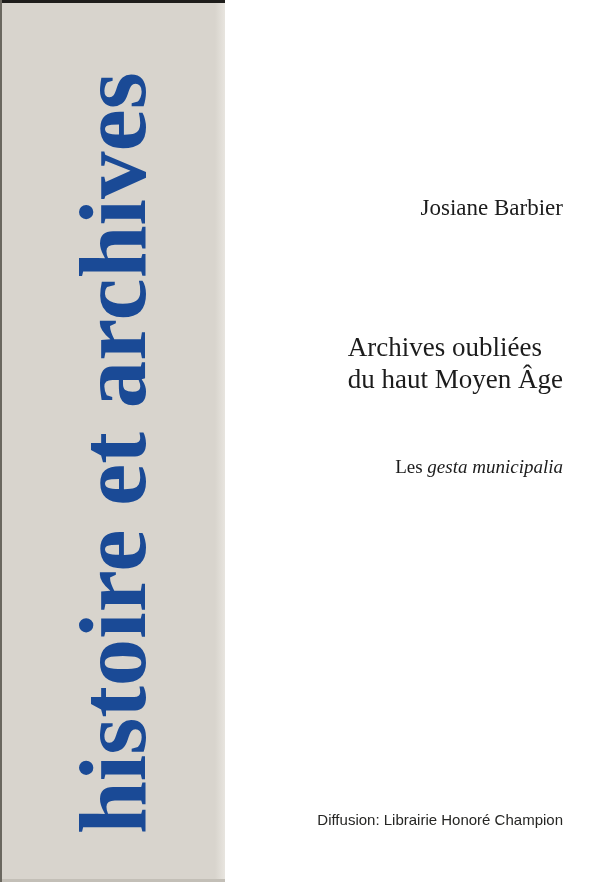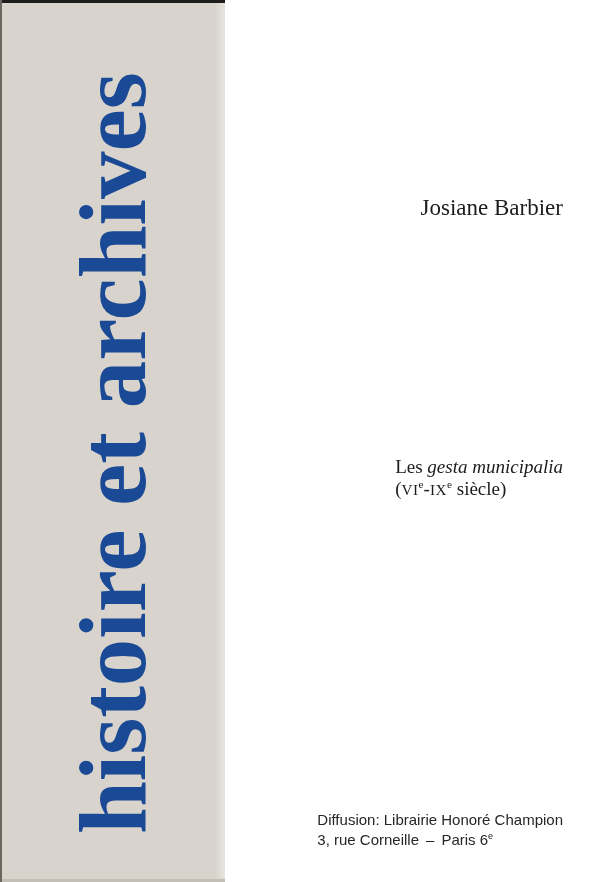--- a/index.html
+++ b/index.html
@@ -88,24 +88,26 @@
 
   <div class="band-rot">
     <span class="band-text" style="color: rgb(26, 74, 150);">histoire et archives</span>
   </div>
 
   <div class="edge-top"></div>
   <div class="edge-left"></div>
 
   <div class="tblock author">Josiane Barbier</div>
 
+  <div class="tblock title">
+    <div>Archives oubliées</div>
+    <div>du haut Moyen Âge</div>
+  </div>
 
   <div class="tblock subtitle">
     <div><span>Les </span><span class="it">gesta municipalia</span></div>
-    <div><span>(</span><span class="rn">VI</span><sup class="e">e</sup><span>-</span><span class="rn">IX</span><sup class="e">e</sup><span> siècle)</span></div>
   </div>
 
   <div class="tblock footer">
     <div>Diffusion: Librairie Honoré Champion</div>
-    <div><span>3, rue Corneille</span><span class="dash">–</span><span>Paris 6</span><sup class="e">e</sup></div>
   </div>
 
 </div>
 
 </body></html>

